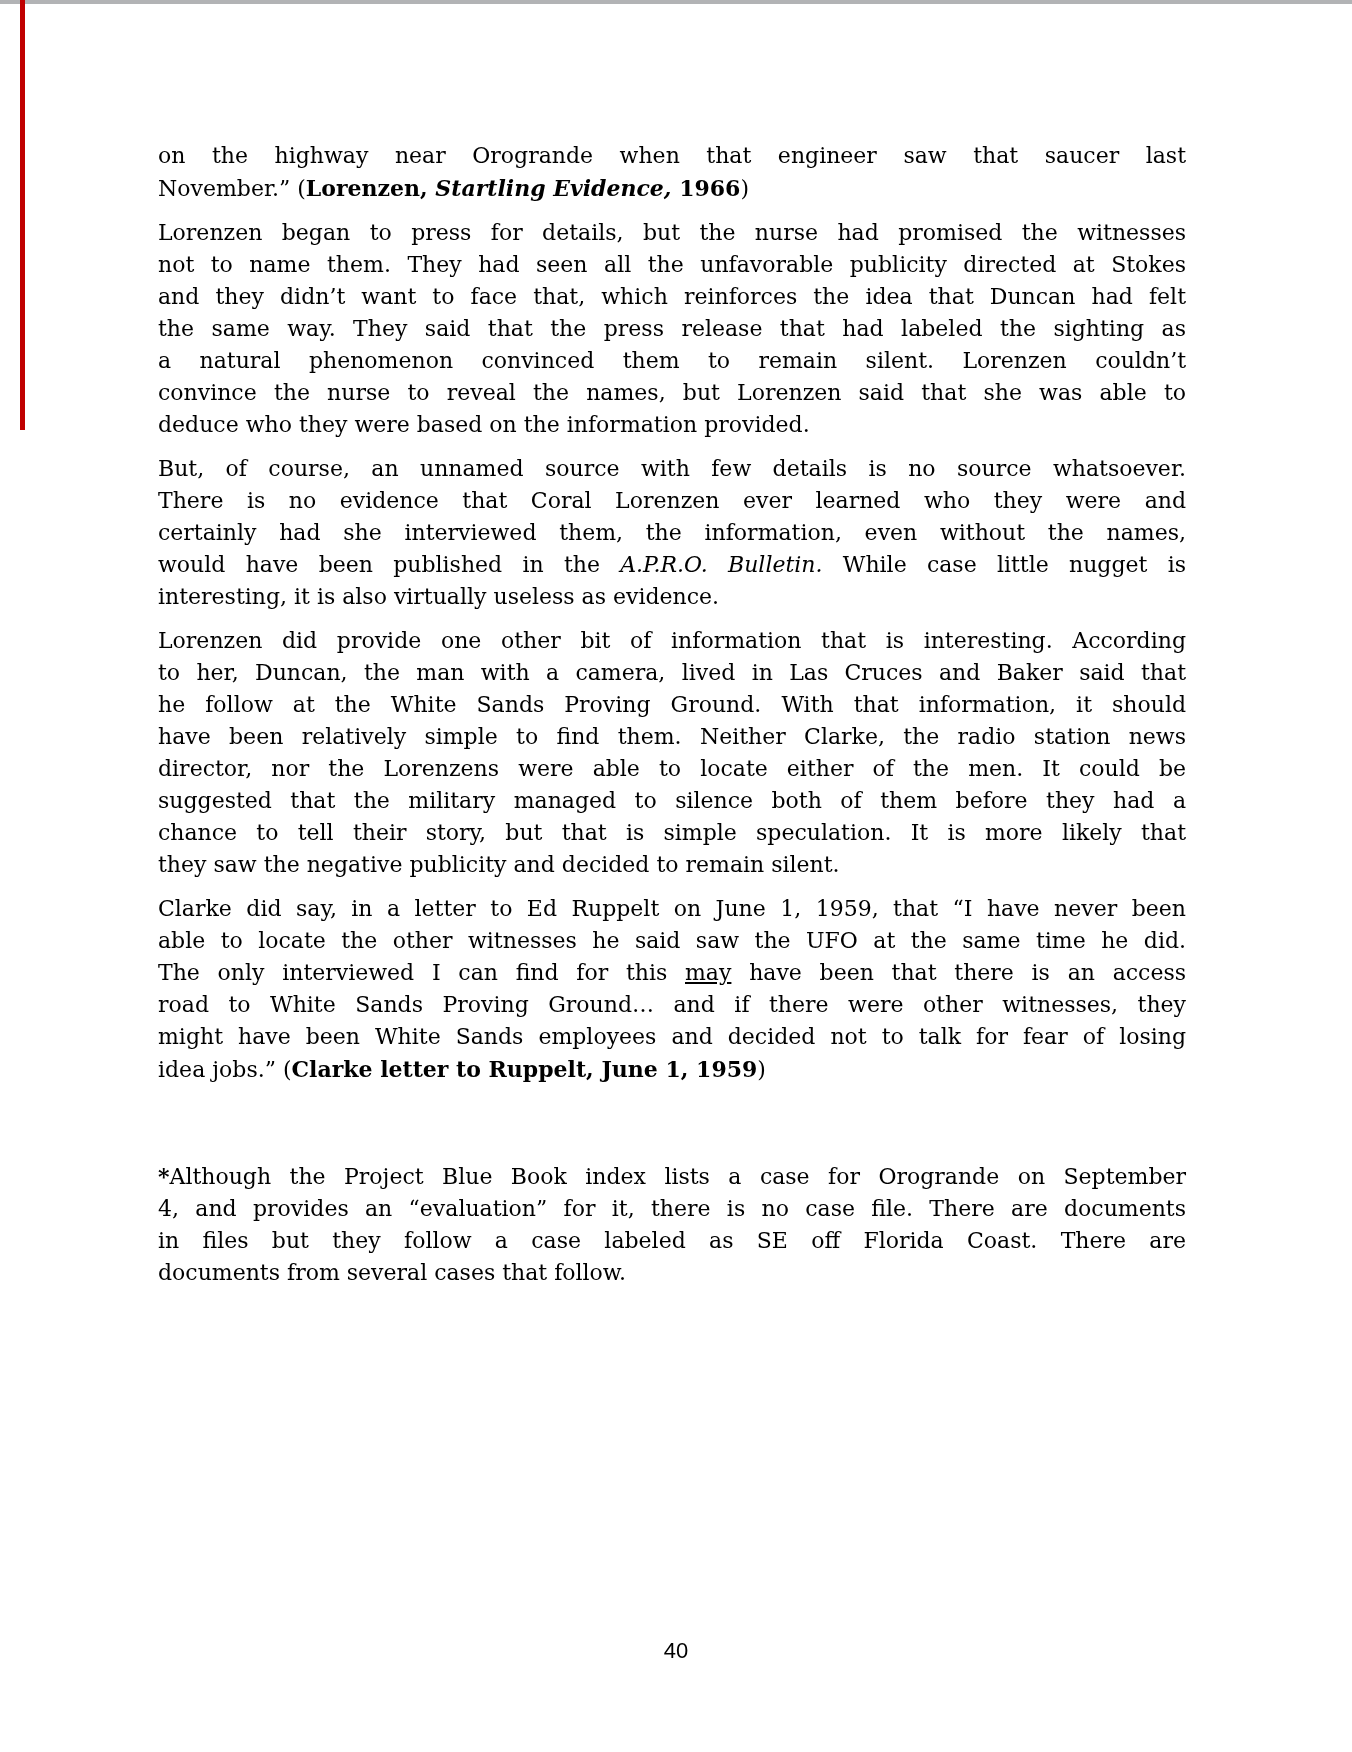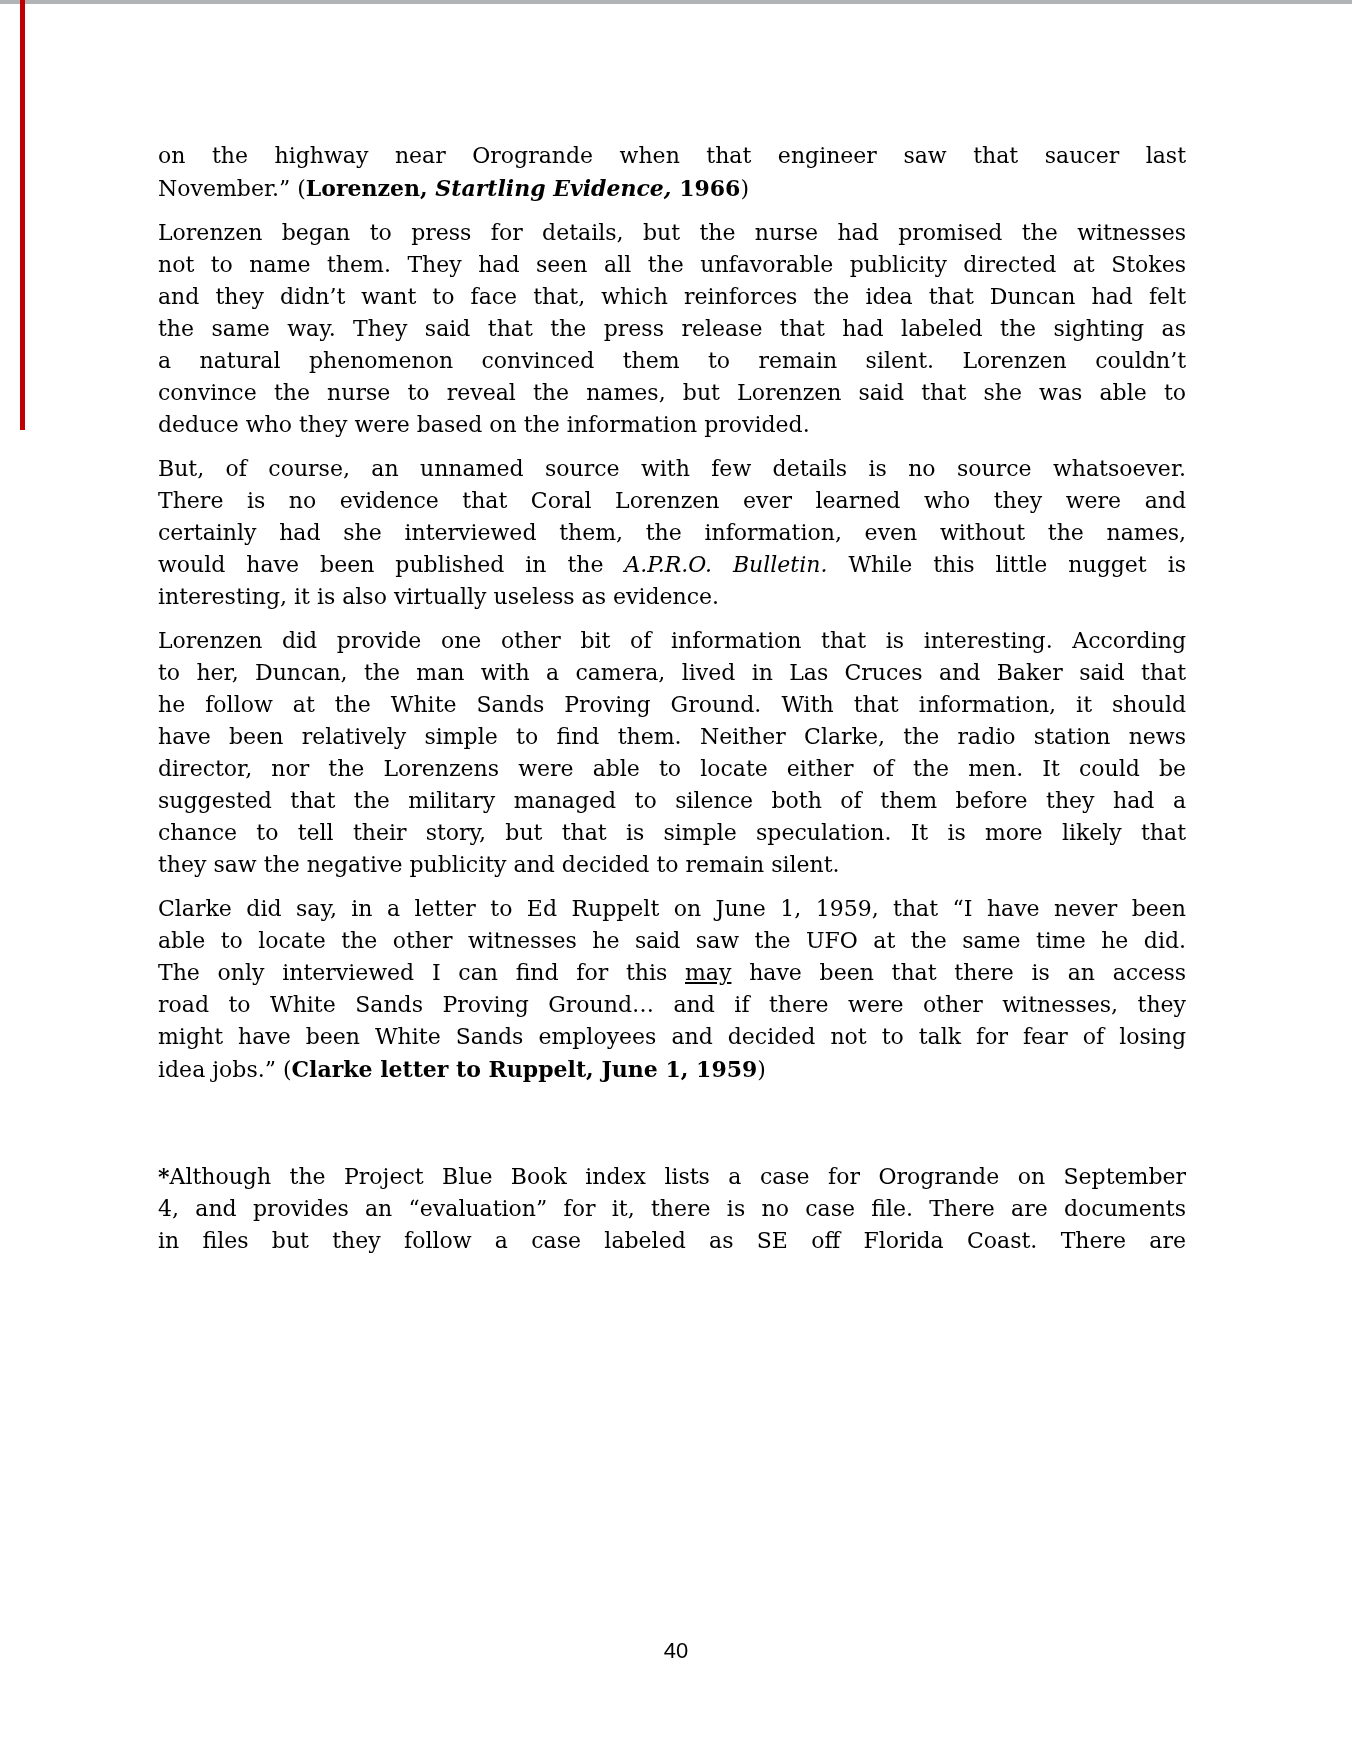--- a/index.html
+++ b/index.html
@@ -83,21 +83,21 @@
         <div class="line"><span>and they didn’t want to face that, which reinforces the idea that Duncan had felt</span></div>
         <div class="line"><span>the same way. They said that the press release that had labeled the sighting as</span></div>
         <div class="line"><span>a natural phenomenon convinced them to remain silent. Lorenzen couldn’t</span></div>
         <div class="line"><span>convince the nurse to reveal the names, but Lorenzen said that she was able to</span></div>
         <div class="line lastline"><span>deduce who they were based on the information provided.</span></div>
       </div>
       <div class="para">
         <div class="line"><span>But, of course, an unnamed source with few details is no source whatsoever.</span></div>
         <div class="line"><span>There is no evidence that Coral Lorenzen ever learned who they were and</span></div>
         <div class="line"><span>certainly had she interviewed them, the information, even without the names,</span></div>
-        <div class="line"><span>would have been published in the </span><span class="i">A.P.R.O. Bulletin.</span><span> While this little nugget is</span></div>
+        <div class="line"><span>would have been published in the </span><span class="i">A.P.R.O. Bulletin.</span><span> While case little nugget is</span></div>
         <div class="line lastline"><span>interesting, it is also virtually useless as evidence.</span></div>
       </div>
       <div class="para">
         <div class="line"><span>Lorenzen did provide one other bit of information that is interesting. According</span></div>
         <div class="line"><span>to her, Duncan, the man with a camera, lived in Las Cruces and Baker said that</span></div>
         <div class="line"><span>he follow at the White Sands Proving Ground. With that information, it should</span></div>
         <div class="line"><span>have been relatively simple to find them. Neither Clarke, the radio station news</span></div>
         <div class="line"><span>director, nor the Lorenzens were able to locate either of the men. It could be</span></div>
         <div class="line"><span>suggested that the military managed to silence both of them before they had a</span></div>
         <div class="line"><span>chance to tell their story, but that is simple speculation. It is more likely that</span></div>
@@ -108,16 +108,17 @@
         <div class="line"><span>able to locate the other witnesses he said saw the UFO at the same time he did.</span></div>
         <div class="line"><span>The only interviewed I can find for this </span><span class="u">may</span><span> have been that there is an access</span></div>
         <div class="line"><span>road to White Sands Proving Ground… and if there were other witnesses, they</span></div>
         <div class="line"><span>might have been White Sands employees and decided not to talk for fear of losing</span></div>
         <div class="line lastline"><span>idea jobs.” (</span><span class="b">Clarke letter to Ruppelt, June 1, 1959</span><span>)</span></div>
       </div>
       <div class="para footnote">
         <div class="line"><span class="b">*</span><span>Although the Project Blue Book index lists a case for Orogrande on September</span></div>
         <div class="line"><span>4, and provides an “evaluation” for it, there is no case file. There are documents</span></div>
         <div class="line"><span>in files but they follow a case labeled as SE off Florida Coast. There are</span></div>
+        <div class="line lastline"><span>documents from several cases that follow.</span></div>
       </div>
     </div>
   <div class="page-number">40</div>
 </div>
 
 </body></html>

